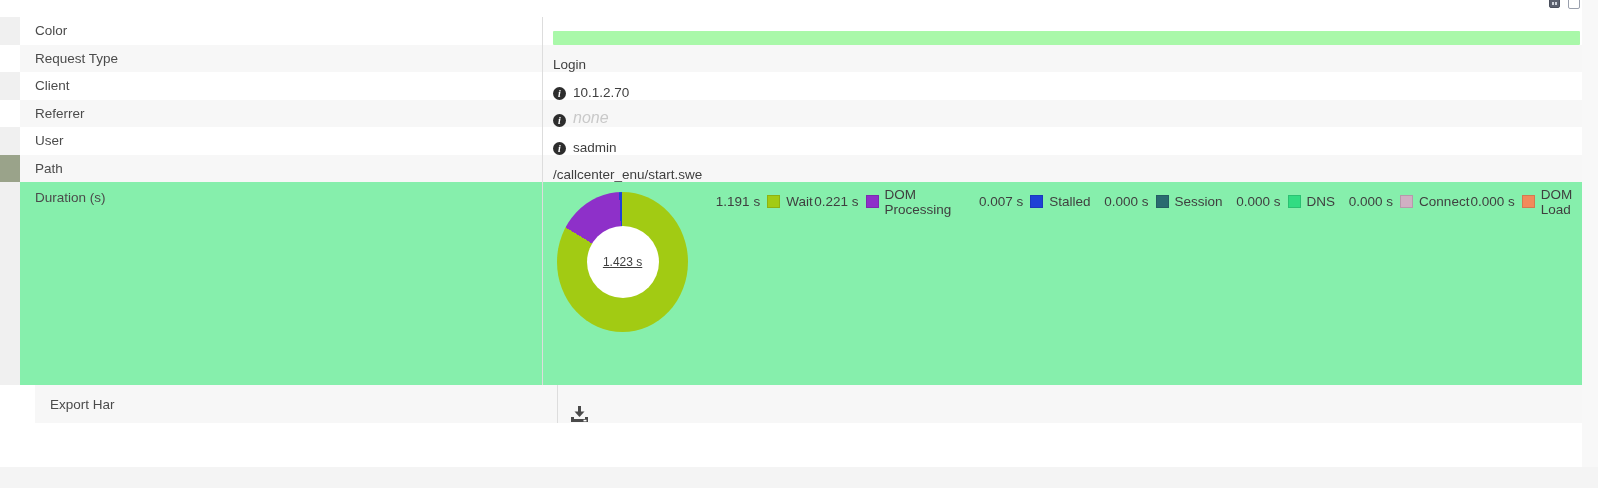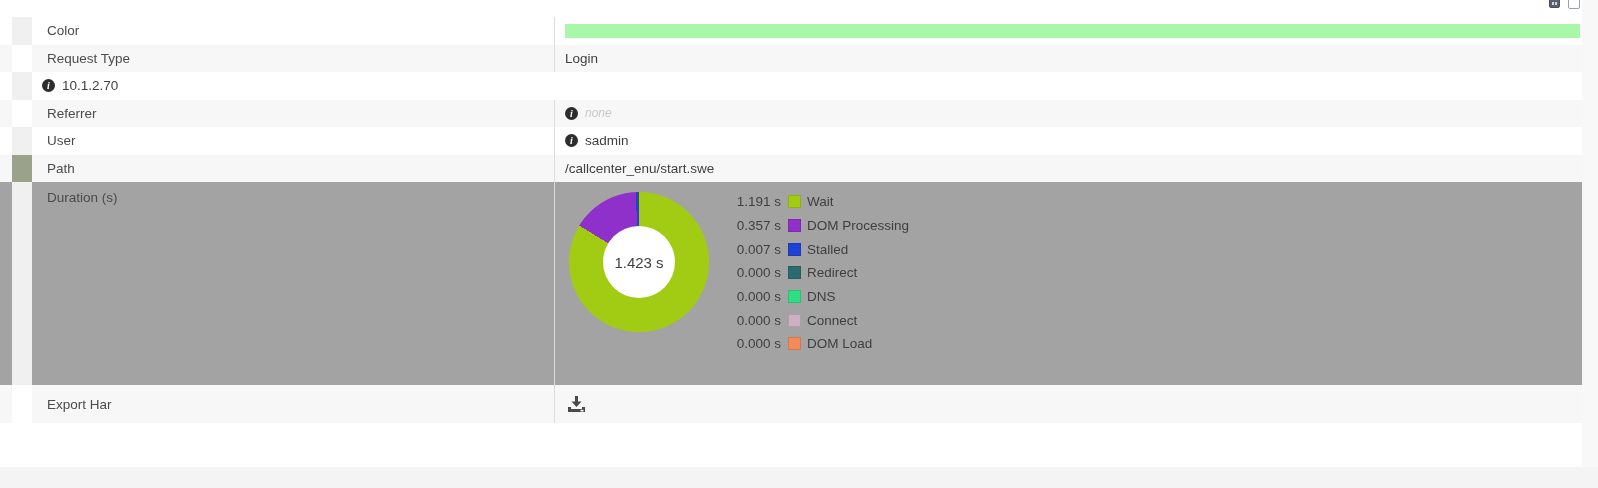--- a/index.html
+++ b/index.html
@@ -13,58 +13,58 @@
 
   
   .top-icons { position:absolute; top:-5px; right:18px; display:flex; gap:8px; }
   .ticon1 { width:11px; height:13px; background:#5c616e; border:1px solid #4a4f5c; border-radius:2px; position:relative; }
   .ticon1::after { content:""; position:absolute; left:2px; top:6px; width:6px; height:3px;
      background:linear-gradient(90deg,#cfd3da 0 2px,#5c616e 2px 3px,#cfd3da 3px 5px,#5c616e 5px 6px); }
   .ticon2 { width:12px; height:14px; background:#ffffff; border:1px solid #9aa0ad; border-radius:2px; }
 
   
   .detail-table { position:absolute; left:0; top:17px; width:1582px; }
-  .row { display:flex; align-items:stretch; width:100%;padding-left:12px; }
+  .row { display:flex; align-items:stretch; width:100%; }
   .row .gutter { width:20px; flex:0 0 20px; }
   .row .label-cell { width:523px; flex:0 0 523px; border-right:1px solid #dddddd;
       display:flex; align-items:center; padding-left:15px;
       font-size:13.5px; color:#4b4b4b; }
-  .row .value-cell { flex:1 1 auto; display:flex; align-items:center; padding-left:10px;
+  .row .value-cell { flex:1 1 auto; display:flex; align-items:flex-end; padding-left:10px;
       font-size:13.5px; color:#3f3f3f; }
   .h27 { height:27.5px; }
   .row-a { background:#ffffff; }           
   .row-b { background:#f7f7f7; }           
   .g-gray { background:#f0f0f0; }
   .g-white { background:#ffffff; }
 
   .color-bar { width:100%; height:14px; margin-right:2px; border-radius:1px; }
 
   .info-icon { display:inline-flex; width:13px; height:13px; border-radius:50%;
       background:#2d2d2d; color:#ffffff; align-items:center; justify-content:center;
       font-family:"Liberation Serif","DejaVu Serif",serif; font-style:italic; font-weight:bold;
       font-size:10px; margin-right:7px; flex:0 0 13px; }
-  .empty-value { font-style:italic; color:#c9c9c9; font-size:12px; }
-
-  
-  .row-duration { height:203px; background:#a3a3a3; }
+  .empty-value { font-style:italic; color:#c9c9c9; font-size:16px; }
+
+  
+  .row-duration { height:203px; background:#86efac; }
   .row-duration .label-cell { align-items:flex-start; padding-top:8px; }
   .row-duration .value-cell { align-items:flex-start; padding-top:10px; }
   .chart-wrap { display:flex; align-items:flex-start; }
   .donut { position:relative; width:140px; height:140px; border-radius:50%; margin-left:4px; }
   .donut-hole { position:absolute; left:50%; top:50%; width:72px; height:72px; margin:-36px 0 0 -36px;
       border-radius:50%; background:#ffffff; display:flex; align-items:center; justify-content:center;
-      font-size:15px; color:#3f3f3f; }
-  .legend { display:flex; flex-direction:column; margin-left:14px; margin-top:-2px; }
+      font-size:12px; color:#3f3f3f;text-decoration:underline; }
+  .legend { display:flex; margin-left:14px; margin-top:-2px; }
   .legend-row { display:flex; align-items:center; height:23.7px; font-size:13.5px; color:#3f3f3f; }
   .legend-value { width:58px; text-align:right; }
   .legend-swatch { width:13px; height:13px; margin:0 6px 0 7px; flex:0 0 13px;
       box-shadow:inset 0 0 0 1px rgba(0,0,0,0.12); }
 
   
-  .h38 { height:38px; }
+  .h38 { height:38px;margin-left:15px; }
   .dl-icon { cursor:pointer; margin-left:2px; }
   .play-icon { width:26px; height:26px; border-radius:50%; border:2px solid #bdbdbd;
       display:flex; align-items:center; justify-content:center; cursor:pointer; margin-left:0px; }
   .play-tri { width:0; height:0; border-left:11px solid #9c9c9c;
       border-top:7px solid transparent; border-bottom:7px solid transparent; margin-left:3px; }
 </style>
 </head>
 <body>
 
 <div class="page">
@@ -91,20 +91,23 @@
       <div class="label-cell">
           <span>Request Type</span>
         </div>
       <div class="value-cell">
           <span>Login</span>
         </div>
     </div>
 
     <div class="row h27 row-a">
       <div class="gutter g-gray"></div>
+      <div class="label-cell">
+          <span>Client</span>
+        </div>
       <div class="value-cell">
         <span class="info-icon">i</span>
         <span>10.1.2.70</span>
       </div>
     </div>
 
     <div class="row h27 row-b">
       <div class="gutter g-white"></div>
       <div class="label-cell">
           <span>Referrer</span>
@@ -146,33 +149,33 @@
           <div class="donut" id="donut" style="background: conic-gradient(rgb(162, 203, 19) 0deg, rgb(162, 203, 19) 301.307deg, rgb(142, 48, 201) 301.307deg, rgb(142, 48, 201) 357.217deg, rgb(31, 65, 214) 357.217deg, rgb(31, 65, 214) 359.494deg, rgb(45, 95, 60) 359.494deg, rgb(45, 95, 60) 360deg);">
             <div class="donut-hole">1.423 s</div>
           </div>
           <div class="legend" id="legend">
               <div class="legend-row">
                 <span class="legend-value">1.191 s</span>
                 <span class="legend-swatch" style="background: rgb(162, 203, 19);"></span>
                 <span>Wait</span>
               </div>
               <div class="legend-row">
-                <span class="legend-value">0.357 s</span>
+                <span class="legend-value">0.221 s</span>
                 <span class="legend-swatch" style="background: rgb(142, 48, 201);"></span>
                 <span>DOM Processing</span>
               </div>
               <div class="legend-row">
                 <span class="legend-value">0.007 s</span>
                 <span class="legend-swatch" style="background: rgb(31, 65, 214);"></span>
                 <span>Stalled</span>
               </div>
               <div class="legend-row">
                 <span class="legend-value">0.000 s</span>
                 <span class="legend-swatch" style="background: rgb(42, 106, 112);"></span>
-                <span>Redirect</span>
+                <span>Session</span>
               </div>
               <div class="legend-row">
                 <span class="legend-value">0.000 s</span>
                 <span class="legend-swatch" style="background: rgb(50, 220, 130);"></span>
                 <span>DNS</span>
               </div>
               <div class="legend-row">
                 <span class="legend-value">0.000 s</span>
                 <span class="legend-swatch" style="background: rgb(208, 175, 195);"></span>
                 <span>Connect</span>

